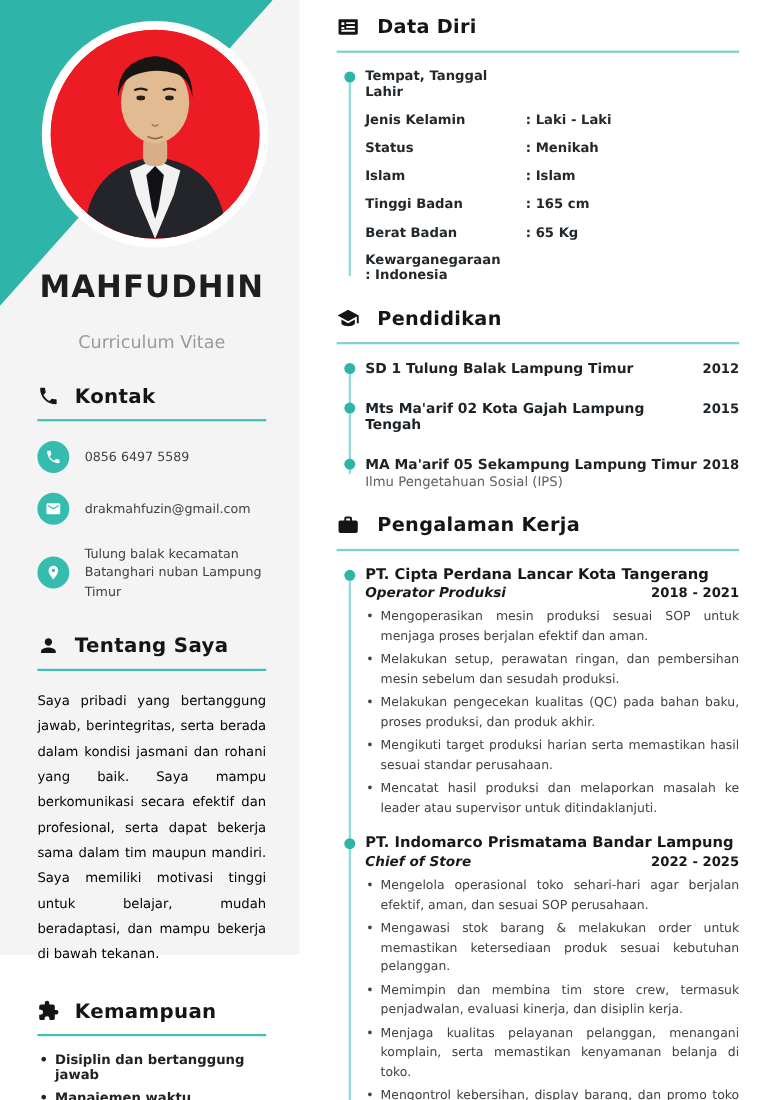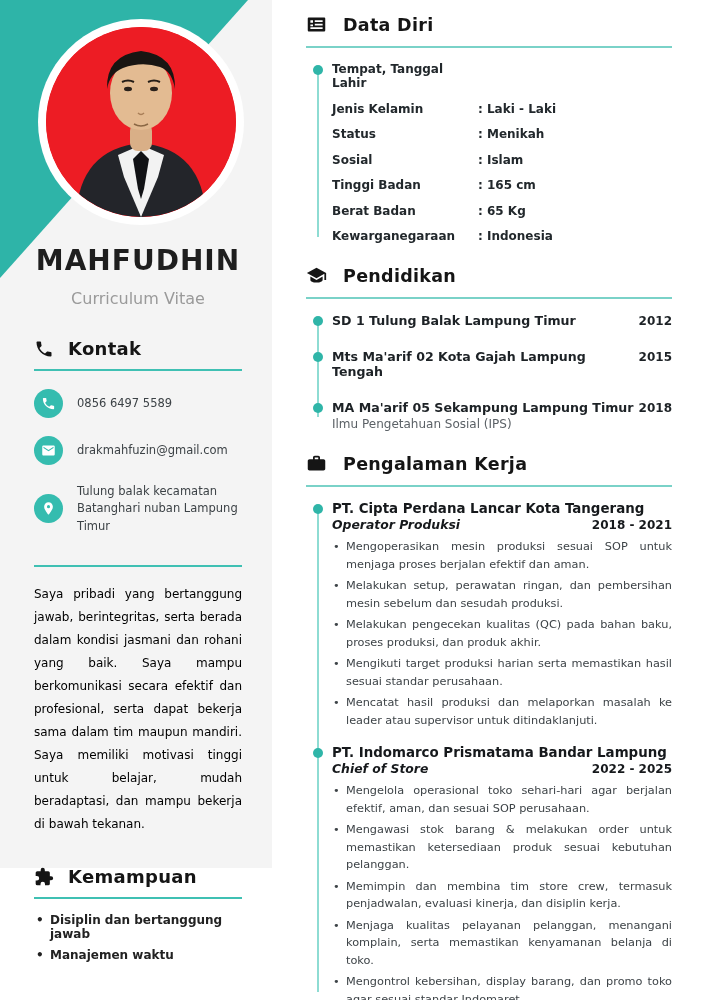--- a/index.html
+++ b/index.html
@@ -9,23 +9,23 @@
 
   
   .sidebar { position:relative; width:272px; height:868px; background:#f4f4f4; flex:0 0 272px; }
   .teal-shape { position:absolute; left:0; top:0; width:248px; height:278px; background:#2eb4a8;
                 clip-path:polygon(0 0,100% 0,0 100%); }
   .photo-ring { position:absolute; left:38px; top:19px; width:206px; height:206px; border-radius:50%;
                 background:#ffffff; display:flex; align-items:center; justify-content:center; }
   .photo { width:190px; height:190px; border-radius:50%; overflow:hidden; background:#ed1c24; }
   .sb-content { position:relative; padding:244px 30px 0 34px; }
   .name { text-align:center; font-size:28px; font-weight:800; letter-spacing:1px; color:#1e1e1e; }
-  .cv-sub { text-align:center; font-size:16px; color:#9a9a9a; margin-top:12px; }
+  .cv-sub { text-align:center; font-size:16px; color:#9a9a9a; margin-top:24px; }
   .sb-section { margin-top:30px; }
-  .sb-head { display:flex; align-items:flex-end; gap:14px; }
+  .sb-head { display:flex; align-items:flex-start; gap:14px; }
   .sb-head .ic { width:20px; height:20px; color:#151515; flex:0 0 20px; }
   .sb-head .t { font-size:18px; font-weight:800; color:#151515; letter-spacing:.3px; }
   .sb-rule { height:2px; background:#3fc0b3; margin-top:10px; }
   .c-item { display:flex; align-items:center; gap:14px; margin-top:18px; }
   .c-bubble { width:29px; height:29px; border-radius:50%; background:#35bcaf; color:#ffffff;
               display:flex; align-items:center; justify-content:center; flex:0 0 29px; }
   .c-bubble svg { width:15px; height:15px; }
   .c-text { font-size:11.5px; color:#3c4246; line-height:1.5; }
   .about-p { margin-top:16px; font-size:12px; line-height:1.92; color:#000000; text-align:justify; }
   .skills { margin-top:14px; list-style:none; }
@@ -140,20 +140,26 @@
           <span class="c-bubble">
             <svg viewBox="0 0 24 24" fill="currentColor">
                 <path d="M12 2C8.13 2 5 5.13 5 9c0 5.25 7 13 7 13s7-7.75 7-13c0-3.87-3.13-7-7-7zm0 9.5a2.5 2.5 0 1 1 0-5 2.5 2.5 0 0 1 0 5z"></path>
               </svg>
           </span>
           <span class="c-text">Tulung balak kecamatan Batanghari nuban Lampung Timur</span>
         </div>
       </div>
 
       <div class="sb-section">
+        <div class="sb-head">
+          <svg class="ic" viewBox="0 0 24 24" fill="currentColor">
+            <path d="M12 12c2.21 0 4-1.79 4-4s-1.79-4-4-4-4 1.79-4 4 1.79 4 4 4zm0 2c-2.67 0-8 1.34-8 4v2h16v-2c0-2.66-5.33-4-8-4z"></path>
+          </svg>
+          <span class="t">Tentang Saya</span>
+        </div>
         <div class="sb-rule"></div>
         <p class="about-p">Saya pribadi yang bertanggung jawab, berintegritas, serta berada dalam kondisi jasmani dan rohani yang baik. Saya mampu berkomunikasi secara efektif dan profesional, serta dapat bekerja sama dalam tim maupun mandiri. Saya memiliki motivasi tinggi untuk belajar, mudah beradaptasi, dan mampu bekerja di bawah tekanan.</p>
       </div>
 
       <div class="sb-section">
         <div class="sb-head">
           <svg class="ic" viewBox="0 0 24 24" fill="currentColor">
             <path d="M20.5 11H19V7a2 2 0 0 0-2-2h-4V3.5a2.5 2.5 0 0 0-5 0V5H4a2 2 0 0 0-2 2v3.8h1.5a2.7 2.7 0 0 1 0 5.4H2V20a2 2 0 0 0 2 2h3.8v-1.5a2.7 2.7 0 0 1 5.4 0V22H17a2 2 0 0 0 2-2v-4h1.5a2.5 2.5 0 0 0 0-5z"></path>
           </svg>
           <span class="t">Kemampuan</span>
@@ -188,32 +194,32 @@
         </div>
         <div class="dd-row">
           <span class="dd-label">Jenis Kelamin</span>
           <span class="dd-value">: Laki - Laki</span>
         </div>
         <div class="dd-row">
           <span class="dd-label">Status</span>
           <span class="dd-value">: Menikah</span>
         </div>
         <div class="dd-row">
-          <span class="dd-label">Sosial</span>
+          <span class="dd-label">Islam</span>
           <span class="dd-value">: Islam</span>
         </div>
         <div class="dd-row">
           <span class="dd-label">Tinggi Badan</span>
           <span class="dd-value">: 165 cm</span>
         </div>
         <div class="dd-row">
           <span class="dd-label">Berat Badan</span>
           <span class="dd-value">: 65 Kg</span>
         </div>
-        <div class="dd-row" style="margin-bottom:12px;">
+        <div class="dd-row" style="margin-bottom:12px;flex-direction:column;">
           <span class="dd-label">Kewarganegaraan</span>
           <span class="dd-value">: Indonesia</span>
         </div>
       </div>
     </section>
 
     <section class="m-section">
       <div class="m-head">
         <svg class="ic" viewBox="0 0 24 24" fill="currentColor">
           <path d="M12 3 1 9l11 6 9-4.91V17h2V9L12 3zM5 13.18V17c0 1.66 3.13 3 7 3s7-1.34 7-3v-3.82l-7 3.82-7-3.82z"></path>

